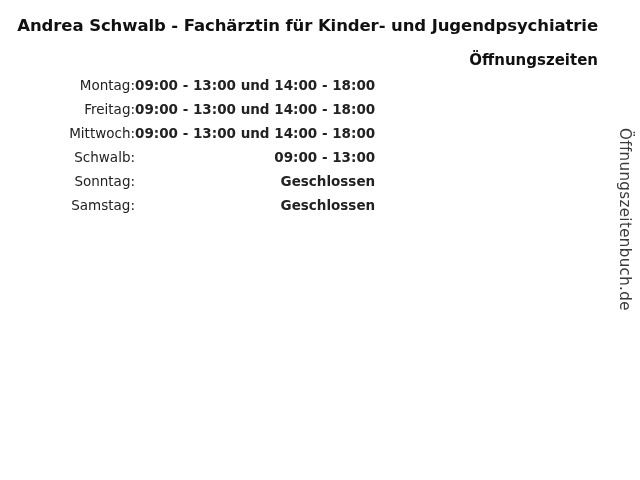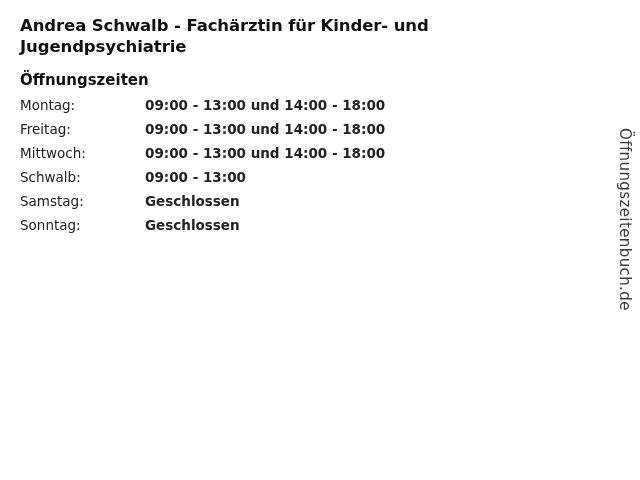--- a/index.html
+++ b/index.html
@@ -9,23 +9,24 @@
   }
   body {
     width: 640px;
     height: 480px;
     font-family: "DejaVu Sans", sans-serif;
     color: #1a1a1a;
     position: relative;
     overflow: hidden;
   }
   .page {
-    padding: 16px 22px 0 20px;
+    padding: 16px 22px 0 10px;
     box-sizing: border-box;
     width: 620px;
+    text-align: right;
   }
   .biz-title {
     font-size: 16.5px;
     font-weight: bold;
     line-height: 1.25;
     margin: 0 0 14px 0;
     letter-spacing: -0.1px;
     color: #111111;
     max-width: 588px;
   }
@@ -98,25 +99,25 @@
       </tr>
       <tr>
         <td class="day">Mittwoch:</td>
         <td class="times">09:00 - 13:00 und 14:00 - 18:00</td>
       </tr>
       <tr>
         <td class="day">Schwalb:</td>
         <td class="times">09:00 - 13:00</td>
       </tr>
       <tr>
-        <td class="day">Samstag:</td>
+        <td class="day">Sonntag:</td>
         <td class="times">Geschlossen</td>
       </tr>
       <tr>
-        <td class="day">Sonntag:</td>
+        <td class="day">Samstag:</td>
         <td class="times">Geschlossen</td>
       </tr>
     </tbody>
   </table>
 
 </div>
 
 <div class="sidebar-brand">Öffnungszeitenbuch.de</div>
 
 </body></html>

